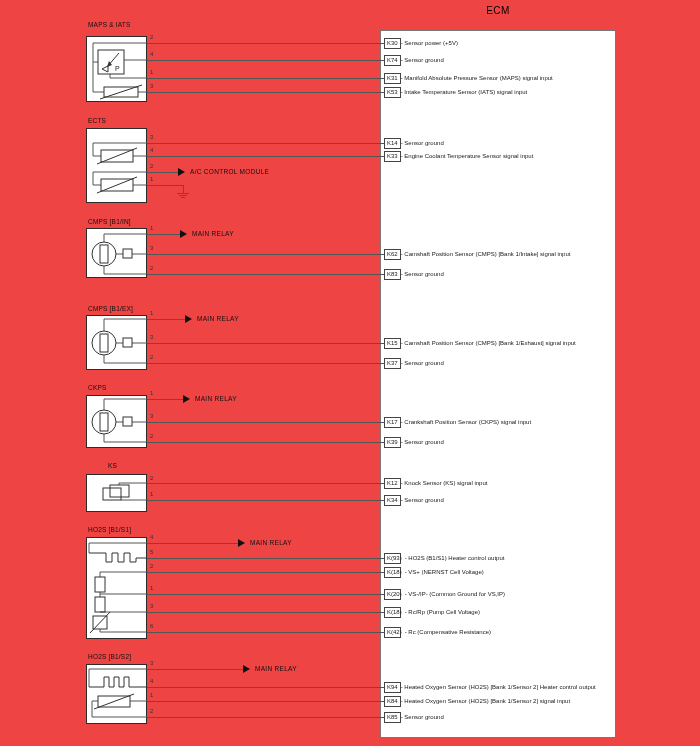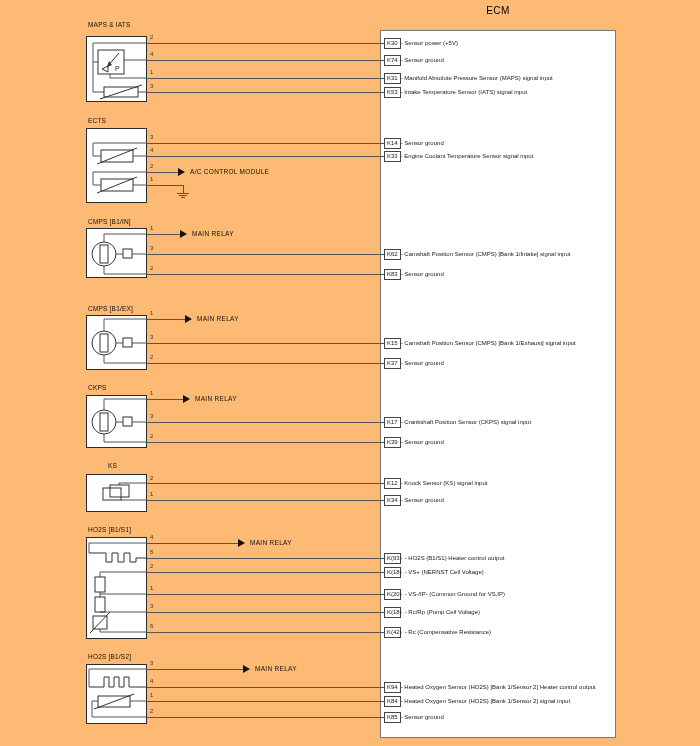--- a/index.html
+++ b/index.html
@@ -1,16 +1,16 @@
 <!DOCTYPE html>
 <html><head>
 <meta charset="utf-8">
 <style>
   html,body{margin:0;padding:0;background:#ffffff;}
-  .canvas{position:relative;width:700px;height:746px;background:#fdba74;
+  .canvas{position:relative;width:700px;height:746px;background:#ef4444;
           font-family:"Liberation Sans", sans-serif;color:#1a1a1a;overflow:hidden;}
   .wire{position:absolute;height:1px;background:#555;}
   .vwire{position:absolute;width:1px;background:#555;}
   .cbox{position:absolute;border:1.5px solid #2b2b2b;background:#fff;box-sizing:border-box;}
   .ecmbox{position:absolute;border:1px solid #777;background:#fff;box-sizing:border-box;}
   .term{position:absolute;width:17px;height:11px;border:1px solid #444;box-sizing:border-box;background:#fff;}
   .plabel{position:absolute;display:flex;gap:3px;height:12px;align-items:center;
           font-size:6px;white-space:nowrap;letter-spacing:0;}
   .pnum{position:absolute;font-size:6px;color:#333;}
   .clabel{position:absolute;font-size:6.5px;letter-spacing:.2px;color:#111;white-space:nowrap;}

